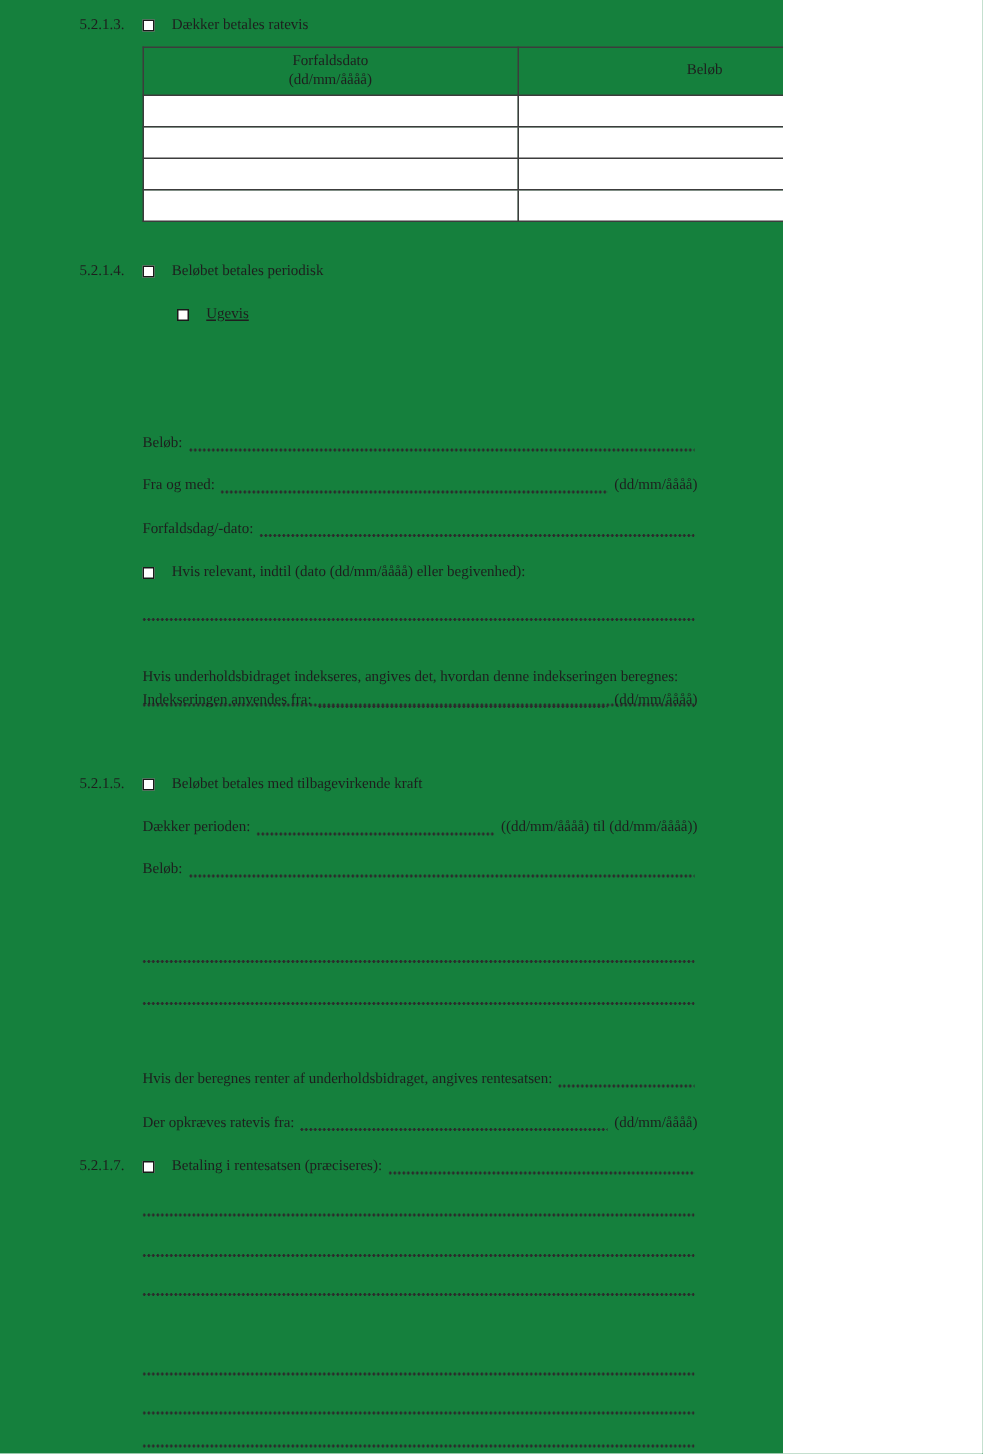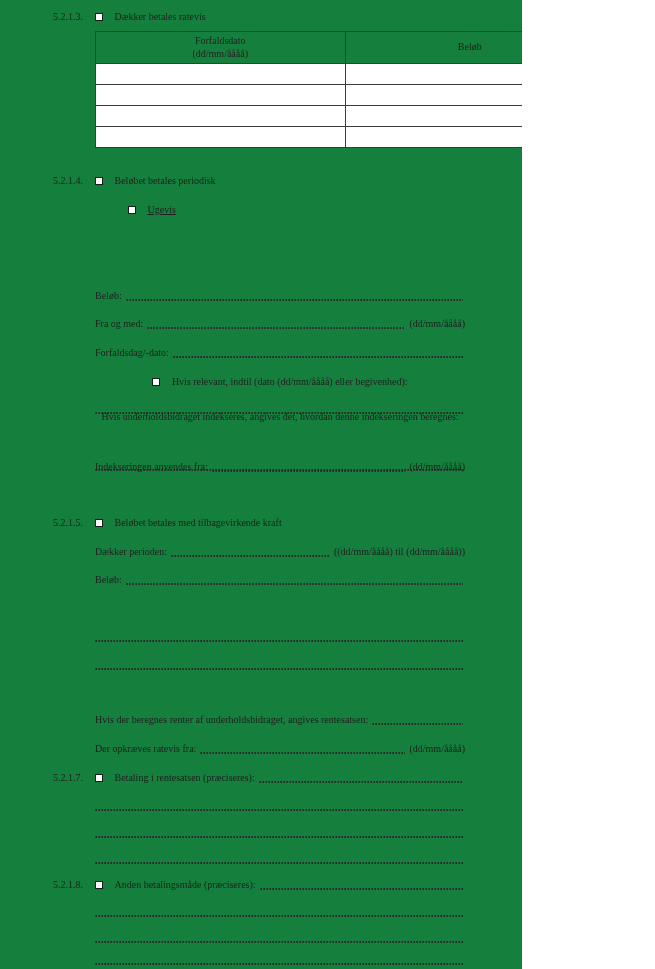--- a/index.html
+++ b/index.html
@@ -6,22 +6,22 @@
   html,body { background:#ffffff; }
   .page {
     position:relative; width:522px; height:969px; background:#15803d;
     font-family:"Liberation Serif", "DejaVu Serif", serif;
     font-size:10px; color:#1e1e1e; overflow:hidden;
   }
   .row {
     position:absolute; left:53px; right:57px;
     display:flex; align-items:center; height:13px; white-space:nowrap;
   }
-  .row.ind { left:95px;justify-content:center; }
-  .row.sub { left:128px;text-decoration:underline; }
+  .row.ind { left:95px; }
+  .row.sub { left:118px;text-decoration:underline; }
   .num { width:42px; flex:none; }
   .cb {
     width:7.5px; height:7.5px; border:1.4px solid #1a1a1a;
     flex:none; margin-right:12px; background:#fff; margin-top:1px;
   }
   .lbl { flex:none; white-space:nowrap; }
   .dots {
     flex:1 1 auto; align-self:flex-end; height:10px; margin:0 2px 1px 4px;
     background-image: radial-gradient(circle at 1.2px 1.2px, #2b2b2b 0.85px, rgba(0,0,0,0) 1.05px);
     background-size: 3px 2.4px; background-repeat: repeat-x; background-position: 0 100%;
@@ -115,21 +115,21 @@
 
   <div class="row ind" style="top:375px">
     <span class="cb"></span>
     <span class="lbl">Hvis relevant, indtil (dato (dd/mm/åååå) eller begivenhed):</span>
   </div>
 
   <div class="row ind" style="top:402px">
     <span class="dots full"></span>
   </div>
 
-  <div class="row ind" style="top:410px">
+  <div class="row ind" style="top:445px">
     <span class="lbl">Hvis underholdsbidraget indekseres, angives det, hvordan denne indekseringen beregnes:</span>
   </div>
 
   <div class="row ind" style="top:459px">
     <span class="dots full"></span>
   </div>
 
   <div class="row ind" style="top:460px">
     <span class="lbl">Indekseringen anvendes fra:</span>
     <span class="dots"></span>
@@ -184,26 +184,20 @@
   <div class="row ind" style="top:799px">
     <span class="dots full"></span>
   </div>
   <div class="row ind" style="top:826px">
     <span class="dots full"></span>
   </div>
   <div class="row ind" style="top:852px">
     <span class="dots full"></span>
   </div>
 
-  <div class="row" style="top:878px">
-    <span class="num">5.2.1.8.</span>
-    <span class="cb"></span>
-    <span class="lbl">Anden betalingsmåde (præciseres):</span>
-    <span class="dots"></span>
-  </div>
 
   <div class="row ind" style="top:905px">
     <span class="dots full"></span>
   </div>
   <div class="row ind" style="top:931px">
     <span class="dots full"></span>
   </div>
   <div class="row ind" style="top:953px">
     <span class="dots full"></span>
   </div>

